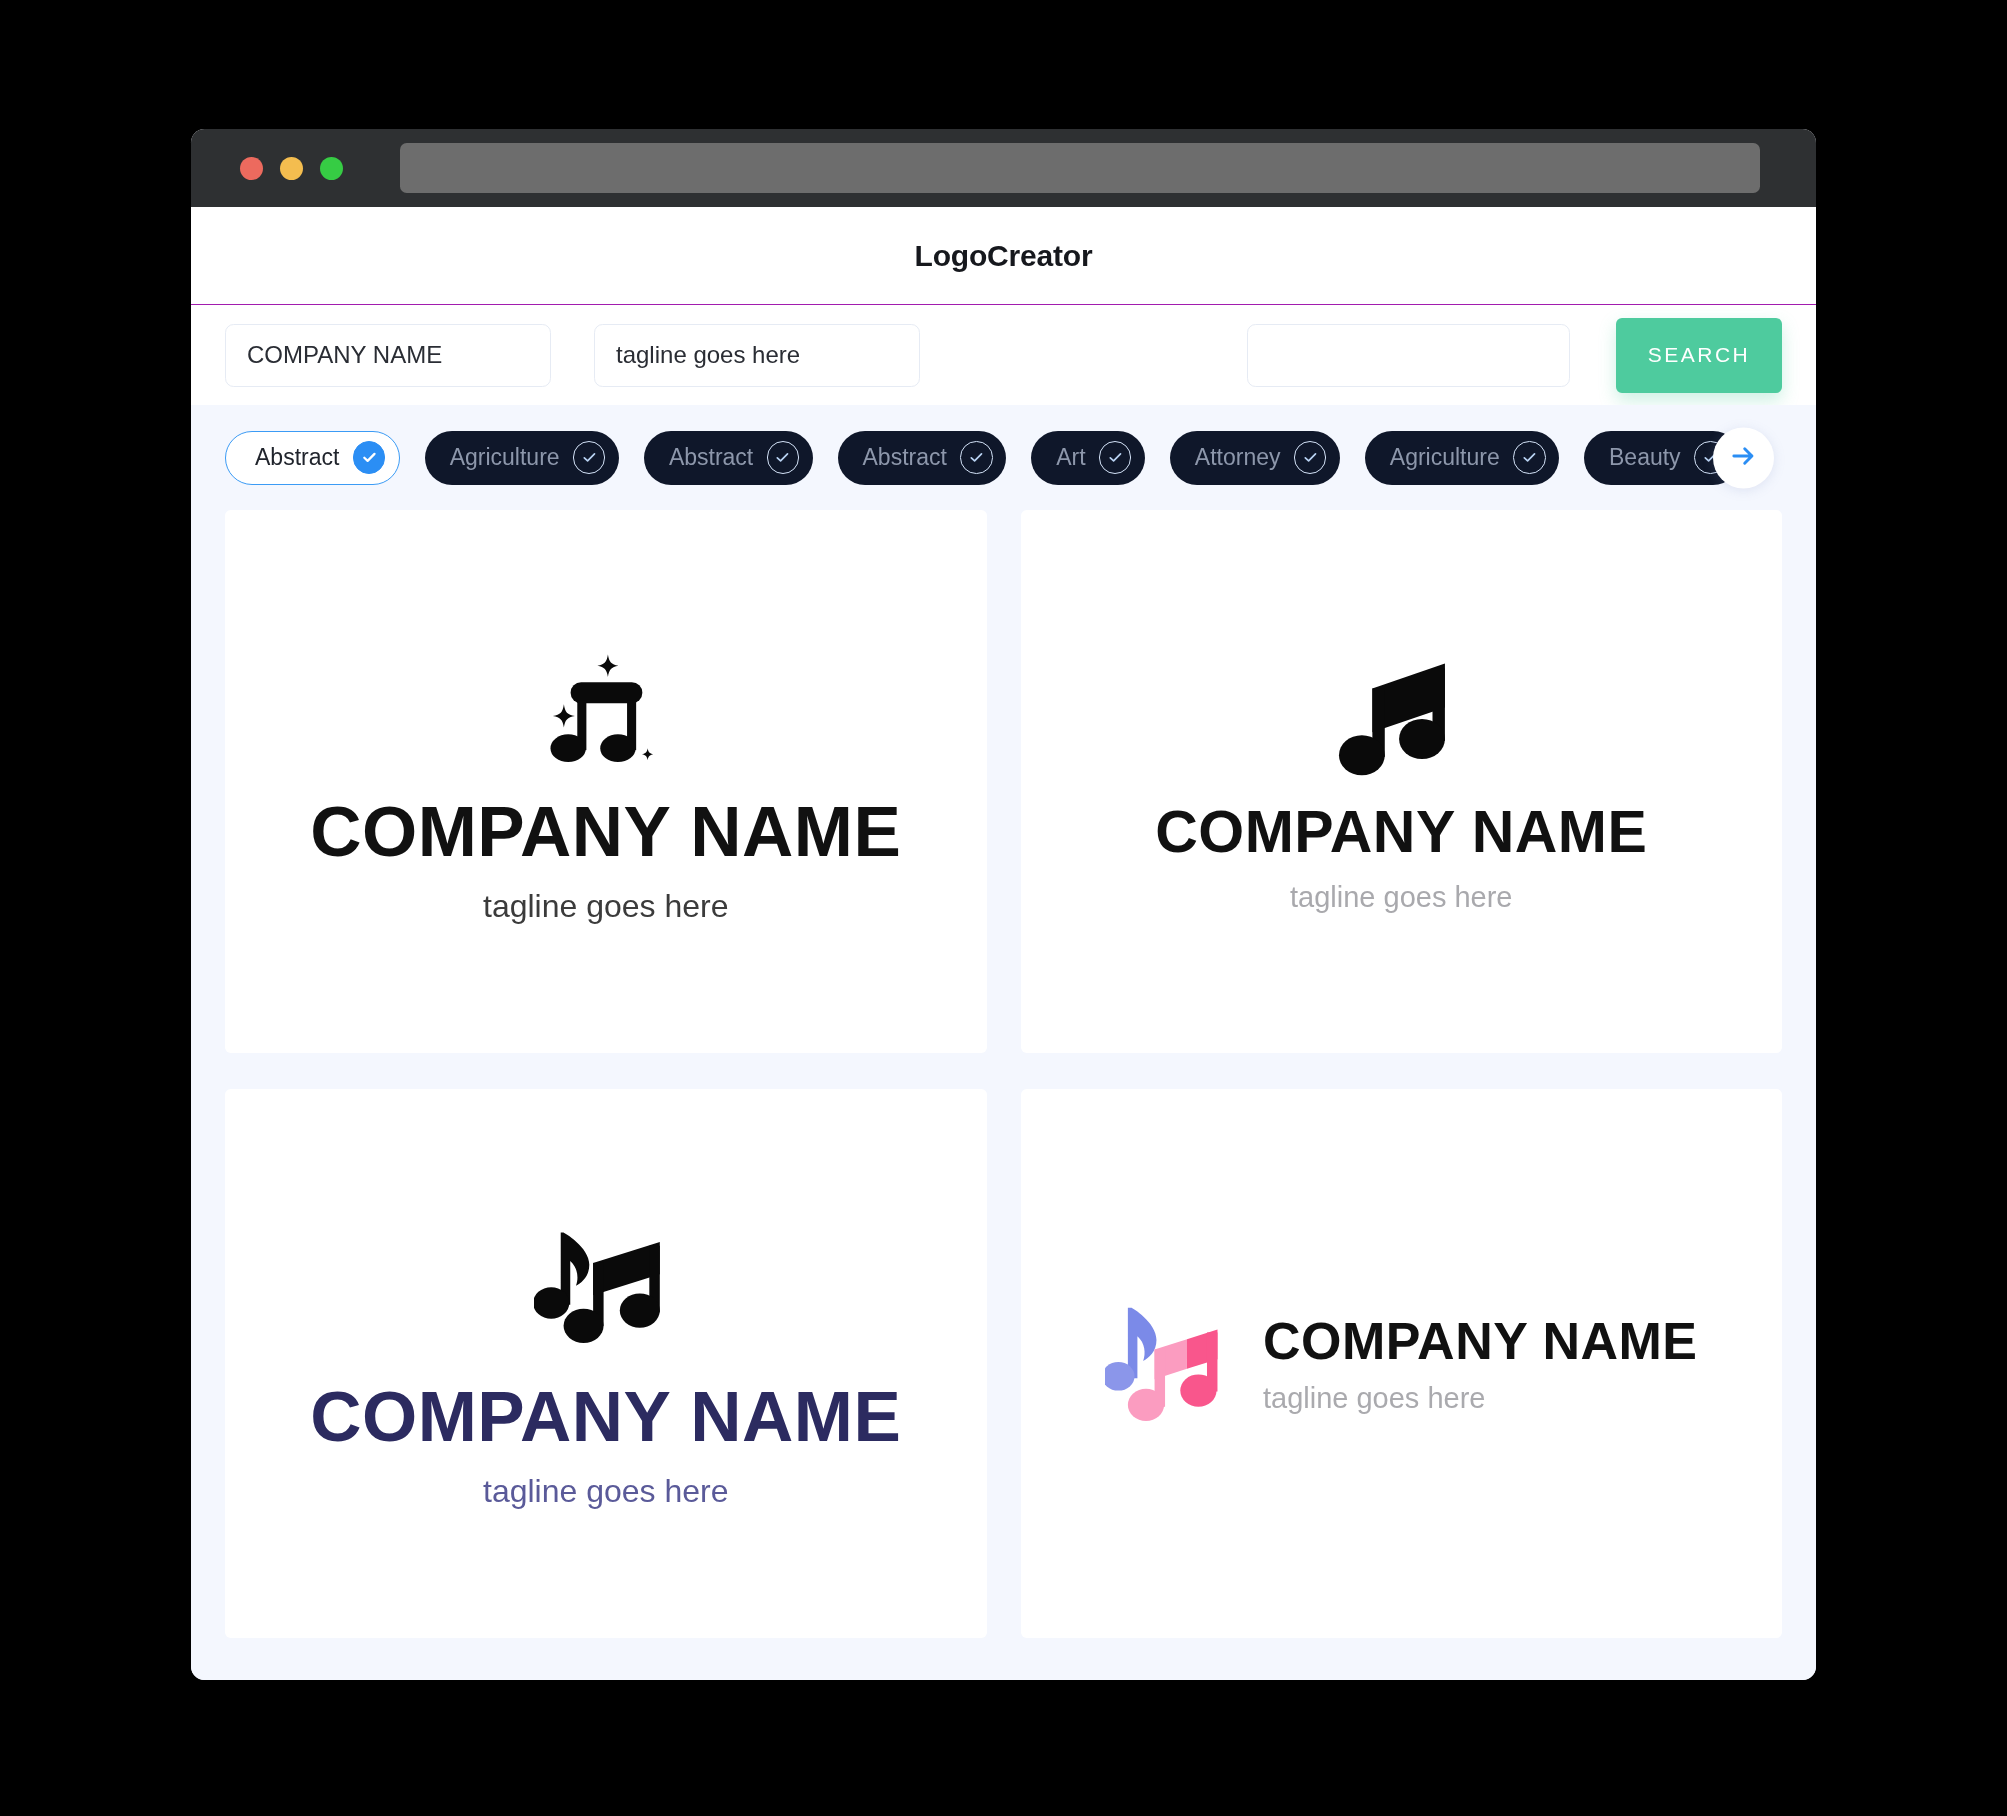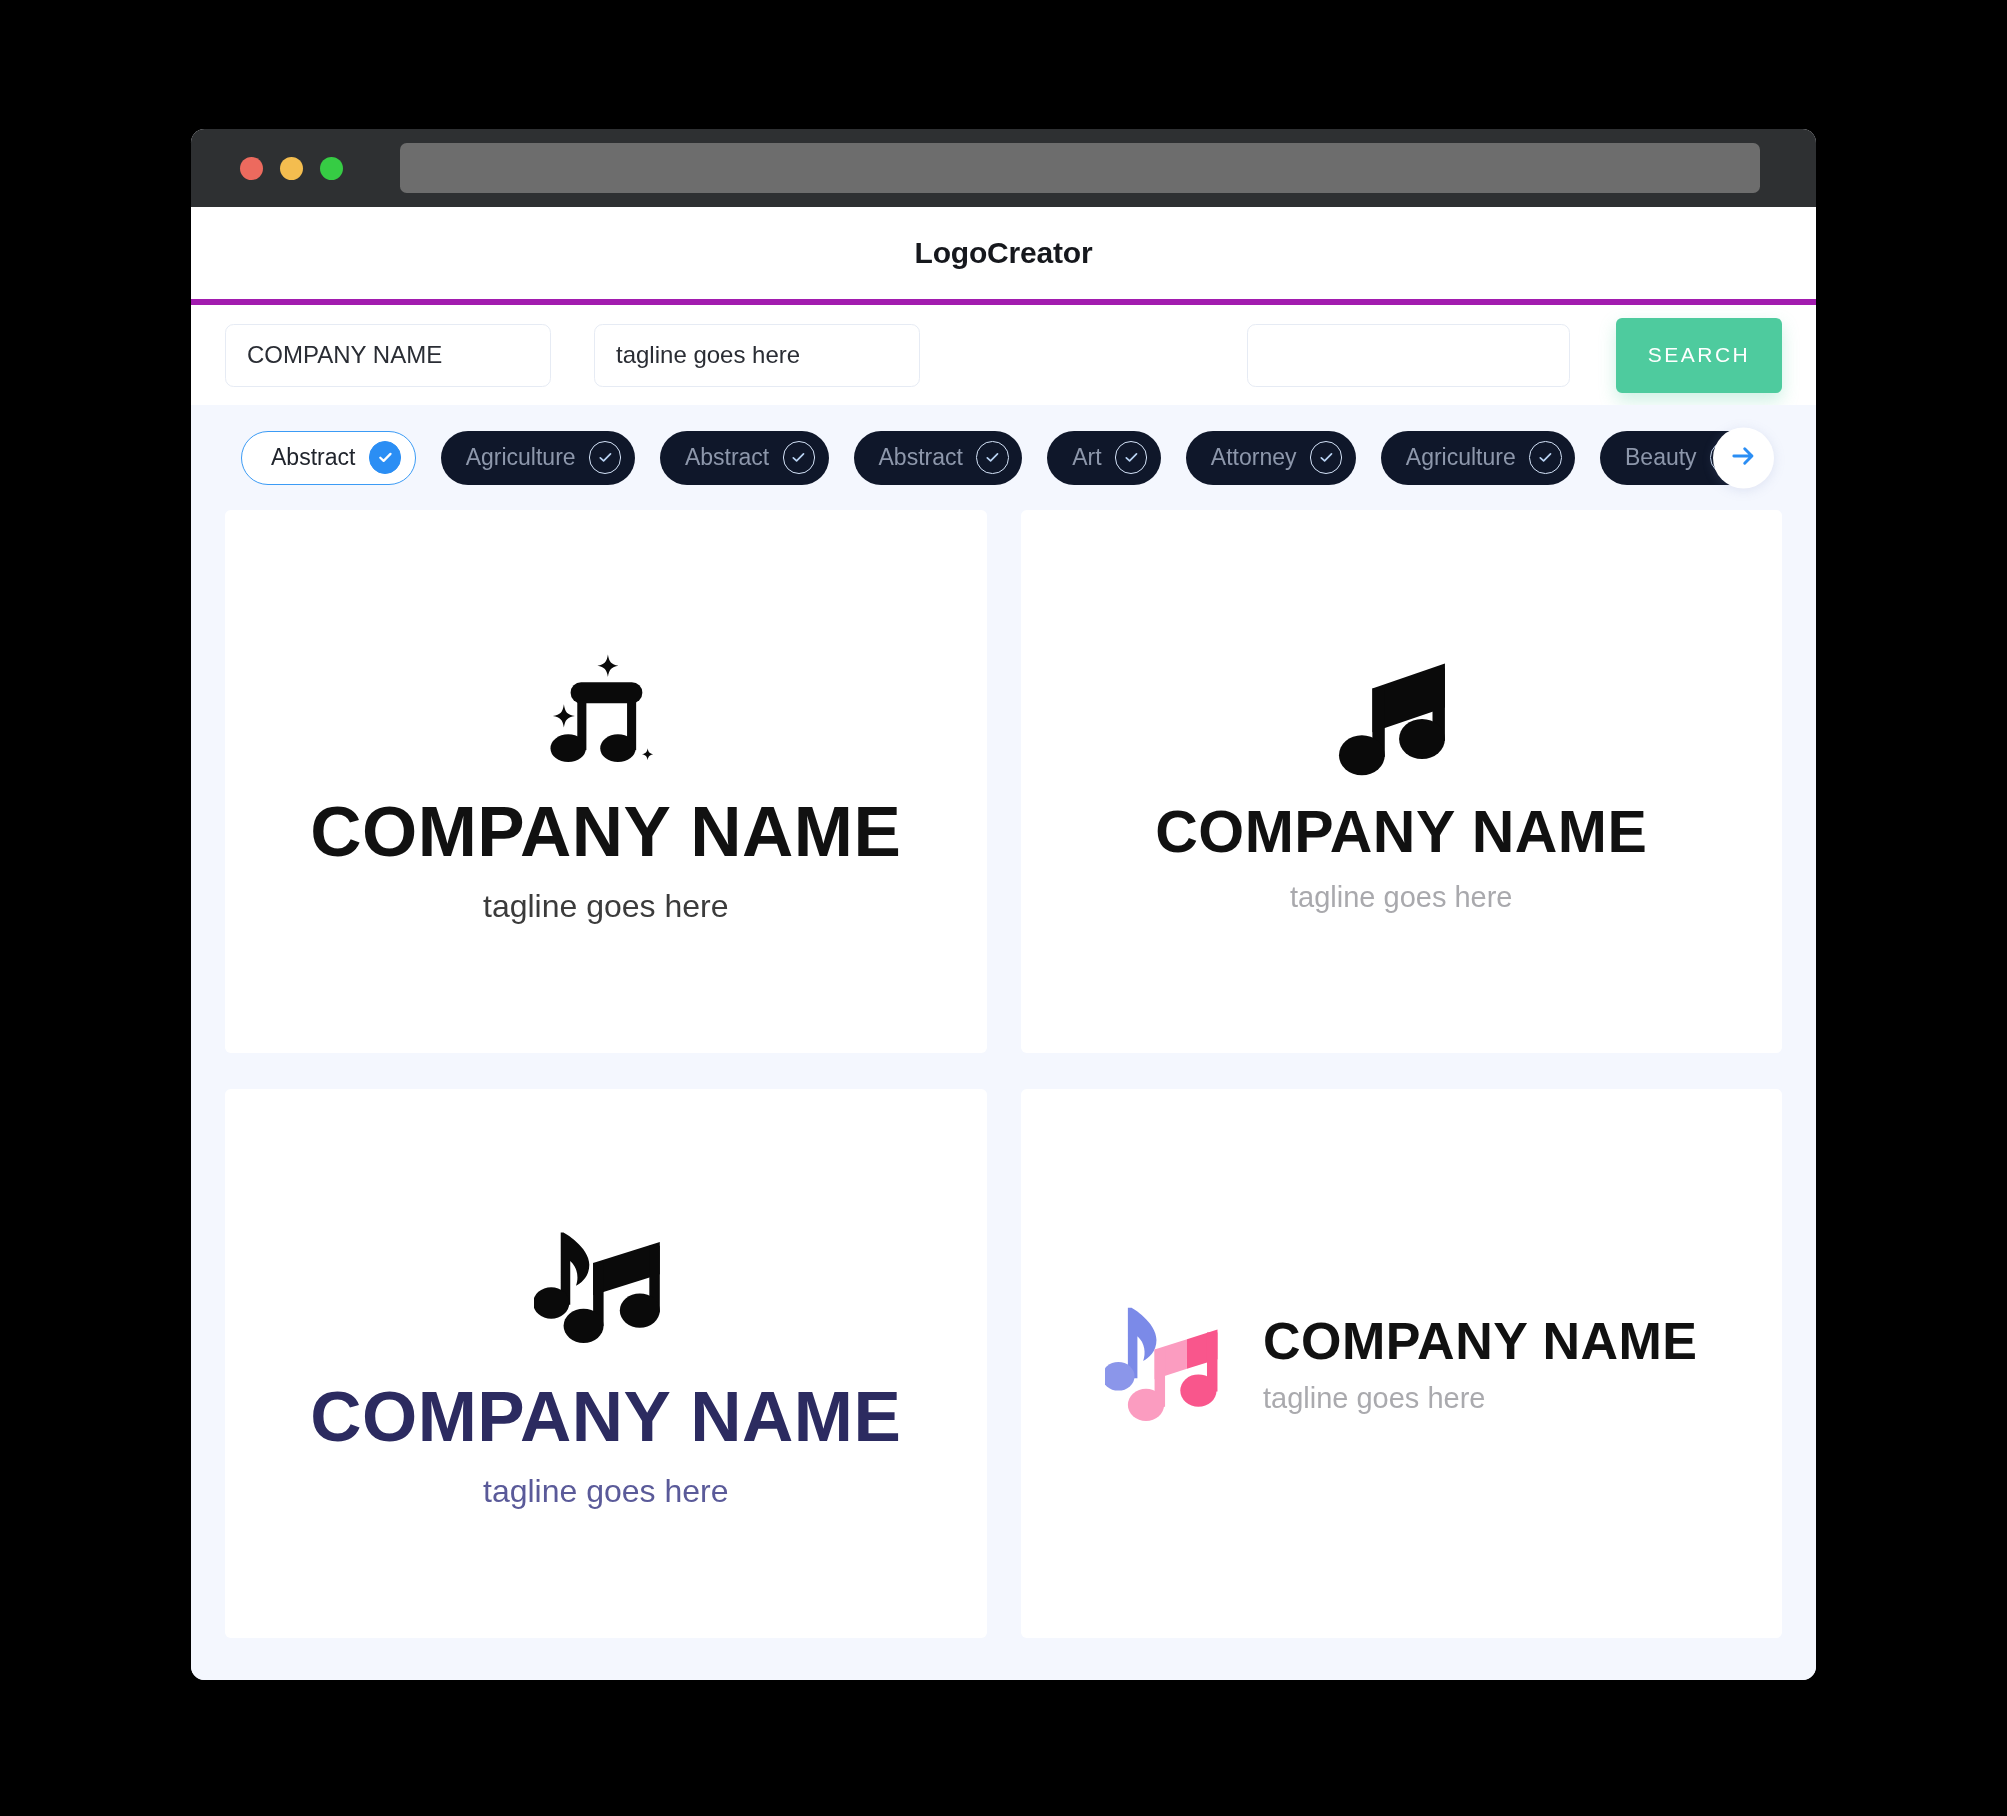--- a/index.html
+++ b/index.html
@@ -47,21 +47,21 @@
     margin-right: 31px;
   }
 
   
   .app-header {
     height: 98px;
     background: #ffffff;
     display: flex;
     align-items: center;
     justify-content: center;
-    border-bottom: 6px solid #a21caf;
+    border-bottom: 1px solid #a21caf;
   }
   .app-title {
     font-size: 30px;
     font-weight: bold;
     color: #16181d;
     letter-spacing: -0.2px;
   }
 
   
   .searchbar {
@@ -105,21 +105,21 @@
     box-shadow: 0 7.6px 17px rgba(78, 203, 158, .28);
   }
 
   
   .categories {
     position: relative;
     height: 105px;
     background: #f4f7fe;
     display: flex;
     align-items: center;
-    padding-left: 50px;
+    padding-left: 34px;
     overflow: hidden;
   }
   .pill {
     height: 54px;
     border-radius: 27px;
     background: #0f172a;
     display: flex;
     align-items: center;
     padding: 0 13.4px 0 25px;
     margin-right: 25px;

